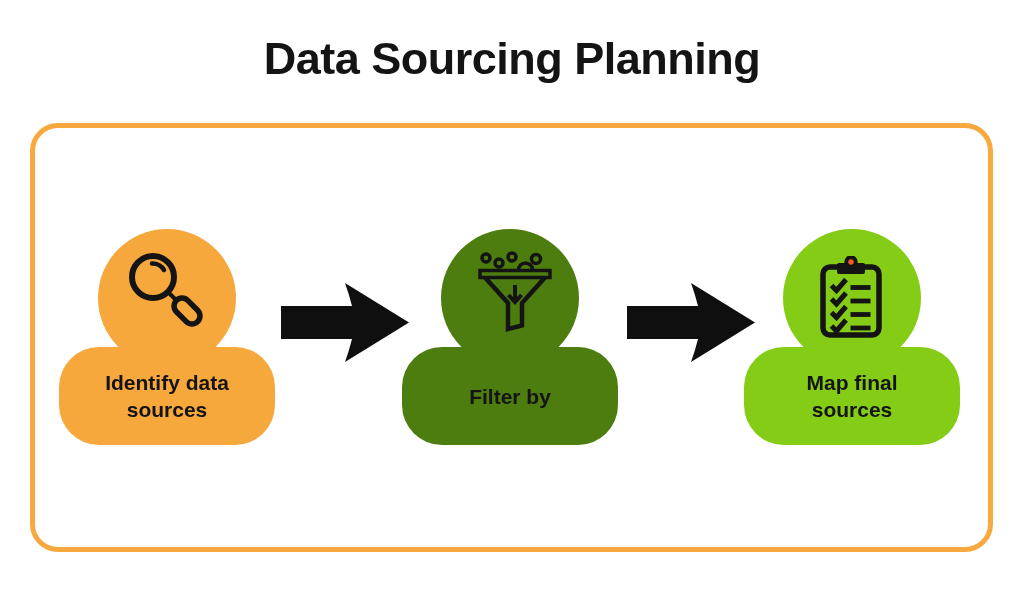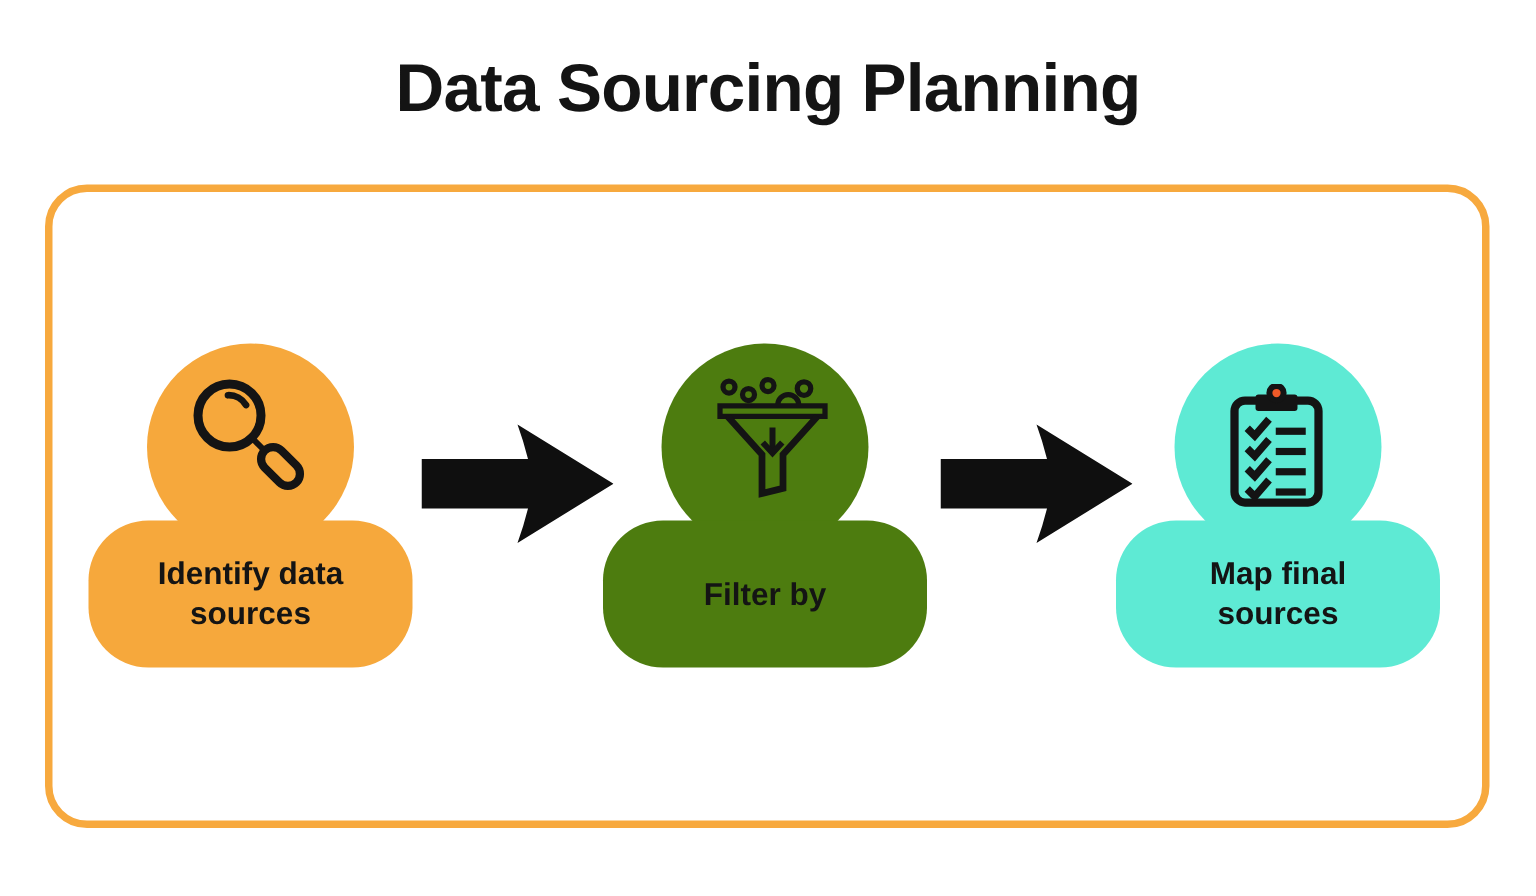--- a/index.html
+++ b/index.html
@@ -49,21 +49,21 @@
     text-align: center;
   }
   .card .line {
     font-size: 21px;
     font-weight: 700;
     line-height: 27px;
     color: #141414;
   }
   .s1 { background: #F6A83C; }
   .s2 { background: #4d7c0f; }
-  .s3 { background: #5eead4; }
+  .s3 { background: #84cc16; }
   .bubble.s1 { left: 98px; }
   .bubble.s2 { left: 441px; }
   .bubble.s3 { left: 783px; }
   .card.s1 { left: 59px; }
   .card.s2 { left: 402px; }
   .card.s3 { left: 744px; }
   .icon-svg { position: absolute; }
   .icon-magnifier { left: 126px; top: 252px; }
   .icon-funnel { left: 477px; top: 250px; }
   .icon-clipboard { left: 818px; top: 256px; }

